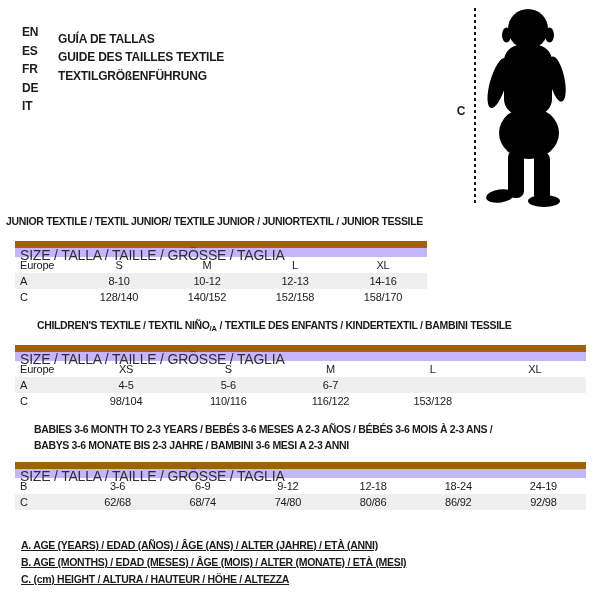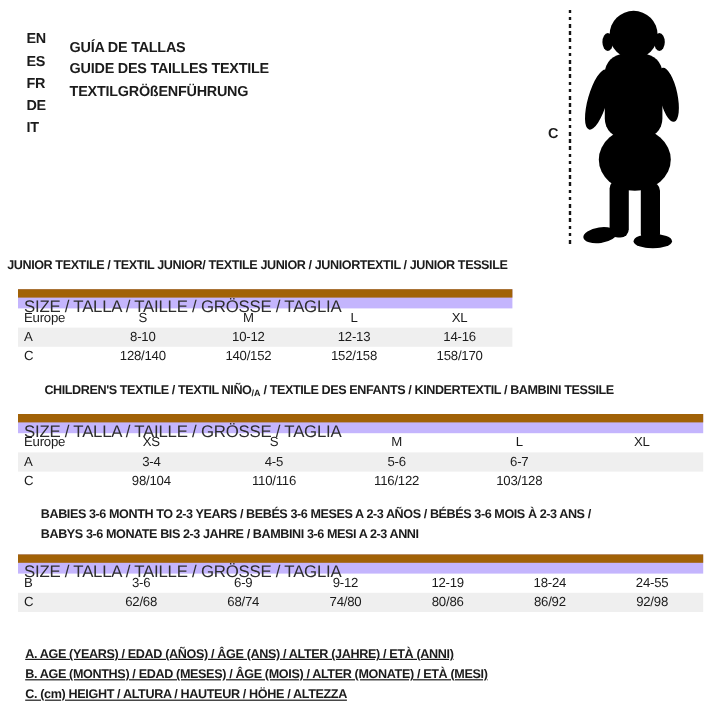--- a/index.html
+++ b/index.html
@@ -125,43 +125,42 @@
     <div class="row" style="grid-template-columns: 60px repeat(5, 1fr);">
       <span class="label">Europe</span>
       <span class="cell">XS</span>
       <span class="cell">S</span>
       <span class="cell">M</span>
       <span class="cell">L</span>
       <span class="cell">XL</span>
     </div>
     <div class="row striped" style="grid-template-columns: 60px repeat(5, 1fr);">
       <span class="label">A</span>
-      <span class="cell">3-4</span>
       <span class="cell">4-5</span>
       <span class="cell">5-6</span>
       <span class="cell">6-7</span>
     </div>
     <div class="row" style="grid-template-columns: 60px repeat(5, 1fr);">
       <span class="label">C</span>
       <span class="cell">98/104</span>
       <span class="cell">110/116</span>
       <span class="cell">116/122</span>
-      <span class="cell">103/128</span>
+      <span class="cell">153/128</span>
     </div>
   </div>
 <div class="tbl table-2">
     <div class="bar">SIZE / TALLA / TAILLE / GRÖSSE / TAGLIA</div>
     <div class="row" style="grid-template-columns: 60px repeat(6, 1fr);">
       <span class="label">B</span>
       <span class="cell">3-6</span>
       <span class="cell">6-9</span>
       <span class="cell">9-12</span>
-      <span class="cell">12-19</span>
+      <span class="cell">12-18</span>
       <span class="cell">18-24</span>
-      <span class="cell">24-55</span>
+      <span class="cell">24-19</span>
     </div>
     <div class="row striped" style="grid-template-columns: 60px repeat(6, 1fr);">
       <span class="label">C</span>
       <span class="cell">62/68</span>
       <span class="cell">68/74</span>
       <span class="cell">74/80</span>
       <span class="cell">80/86</span>
       <span class="cell">86/92</span>
       <span class="cell">92/98</span>
     </div>

